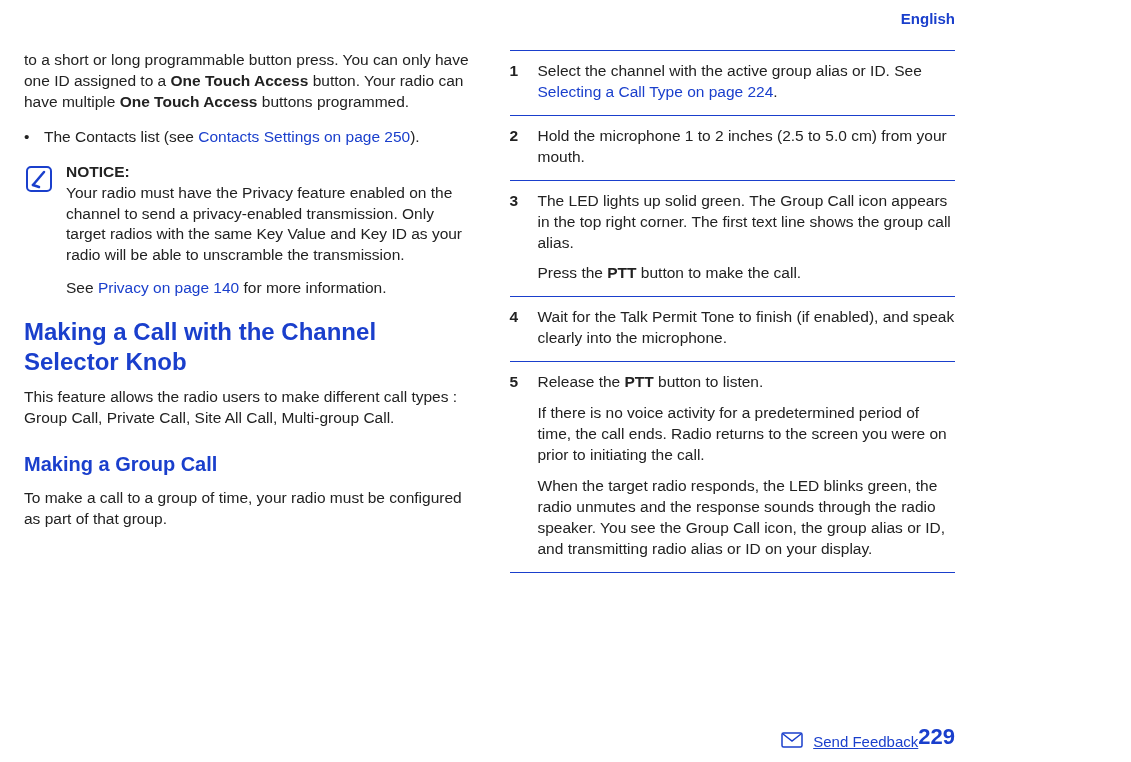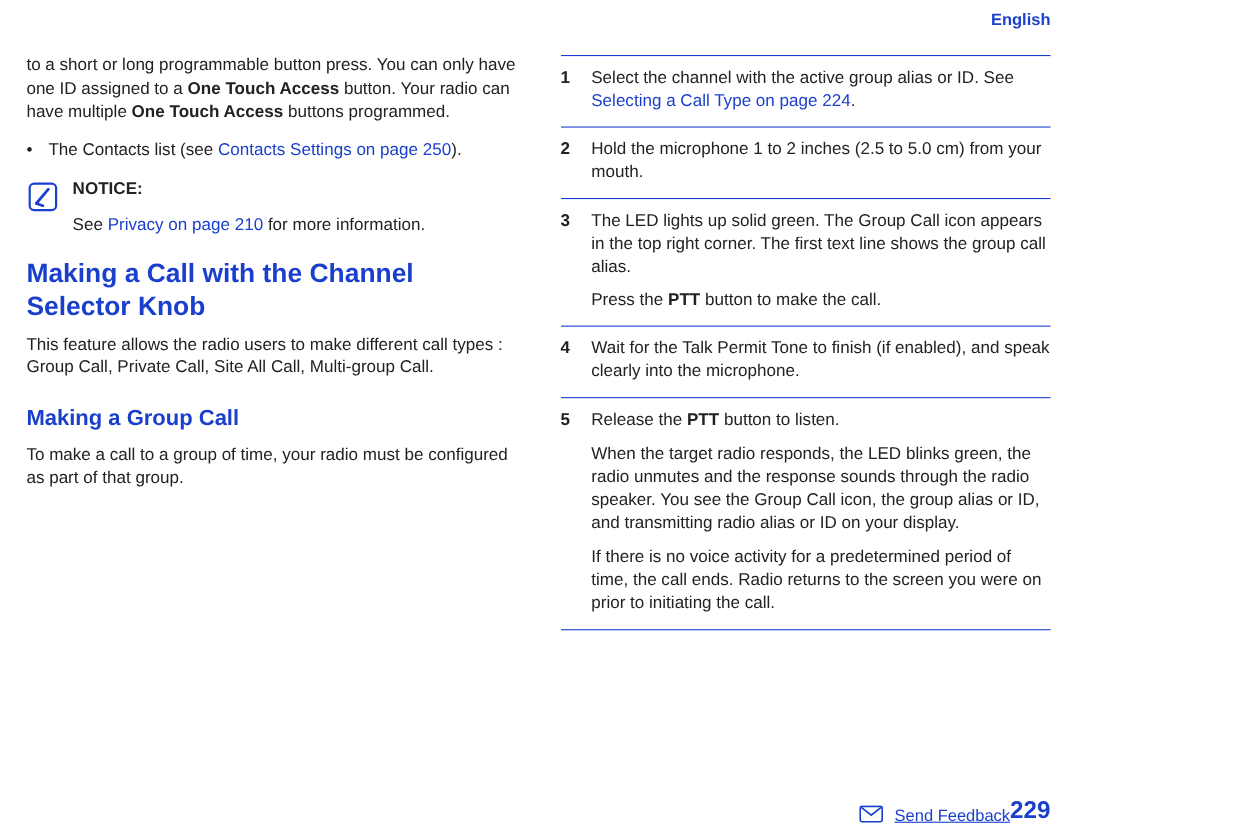--- a/index.html
+++ b/index.html
@@ -118,22 +118,23 @@
       <div class="notice-block">
         <div class="notice-icon">
           <svg width="30" height="30" viewBox="0 0 30 30">
             <rect x="3" y="3" width="24" height="24" rx="4" fill="none" stroke="#1a3fcc" stroke-width="2"></rect>
             <path d="M9 21 L20 8" stroke="#1a3fcc" stroke-width="2.5" stroke-linecap="round"></path>
             <path d="M9 21 L15 23" stroke="#1a3fcc" stroke-width="2.5" stroke-linecap="round"></path>
           </svg>
         </div>
         <div class="notice-body">
           <div class="notice-title">NOTICE:</div>
+          <div>Your radio must have the Privacy feature enabled on the channel to send a privacy-enabled transmission. Only target radios with the same Key Value and Key ID as your radio will be able to unscramble the transmission.</div>
           <p style="margin:12px 0 0 0">
-            <span>See </span><a href="#" class="link">Privacy on page 210</a><span> for more information.</span>
+            <span>See </span><a href="#" class="link">Privacy on page 140</a><span> for more information.</span>
           </p>
         </div>
       </div>
 
       <div class="h2">Making a Call with the Channel Selector Knob</div>
       <p class="para">This feature allows the radio users to make different call types : Group Call, Private Call, Site All Call, Multi-group Call.</p>
 
       <div class="h3">Making a Group Call</div>
       <p class="para">To make a call to a group of time, your radio must be configured as part of that group.</p>
     </div>
@@ -162,22 +163,22 @@
         <div class="step">
           <div class="step-num">4</div>
           <div class="step-body">
             <p><span>Wait for the Talk Permit Tone to finish (if enabled), and speak clearly into the microphone.</span></p>
           </div>
         </div>
         <div class="step last">
           <div class="step-num">5</div>
           <div class="step-body">
             <p><span>Release the </span><b>PTT</b><span> button to listen.</span></p>
+            <p><span>If there is no voice activity for a predetermined period of time, the call ends. Radio returns to the screen you were on prior to initiating the call.</span></p>
             <p><span>When the target radio responds, the LED blinks green, the radio unmutes and the response sounds through the radio speaker. You see the Group Call icon, the group alias or ID, and transmitting radio alias or ID on your display.</span></p>
-            <p><span>If there is no voice activity for a predetermined period of time, the call ends. Radio returns to the screen you were on prior to initiating the call.</span></p>
           </div>
         </div>
       </div>
   </div>
 
   <div class="footer">
     <a href="#" class="footer-left">
       <span>
         <svg width="22" height="18" viewBox="0 0 22 18">
           <rect x="1" y="1" width="20" height="14" rx="1.5" fill="none" stroke="#1a3fcc" stroke-width="1.5"></rect>

